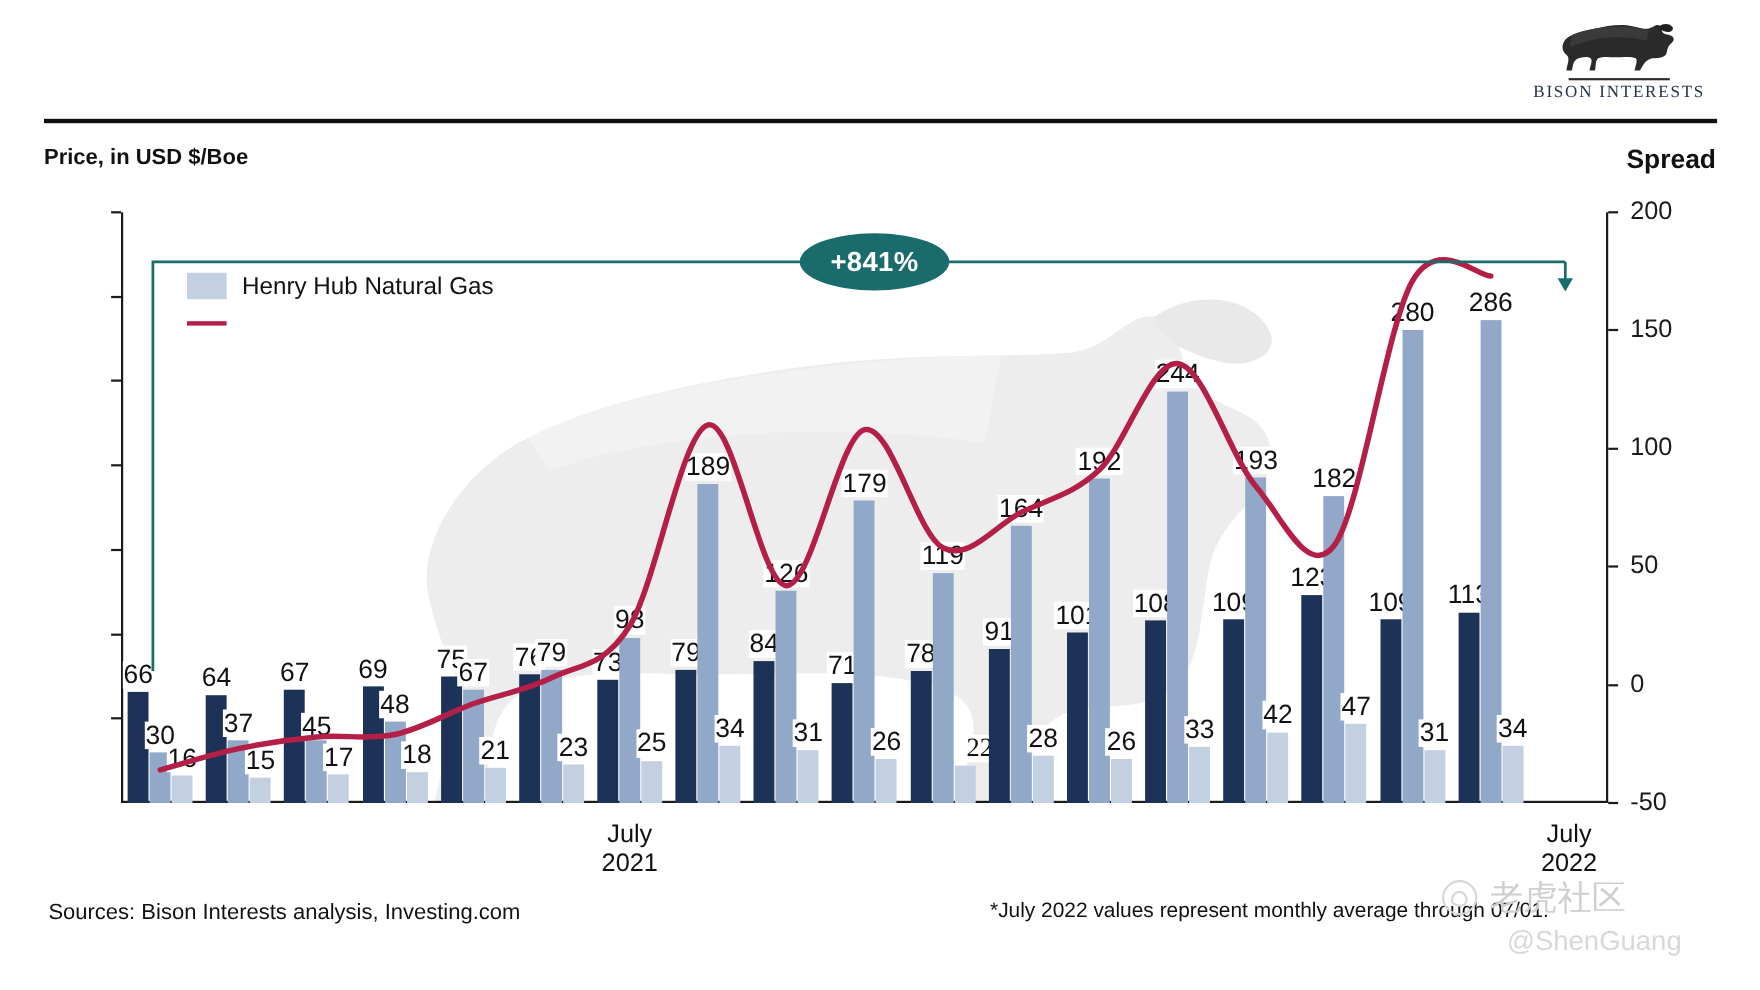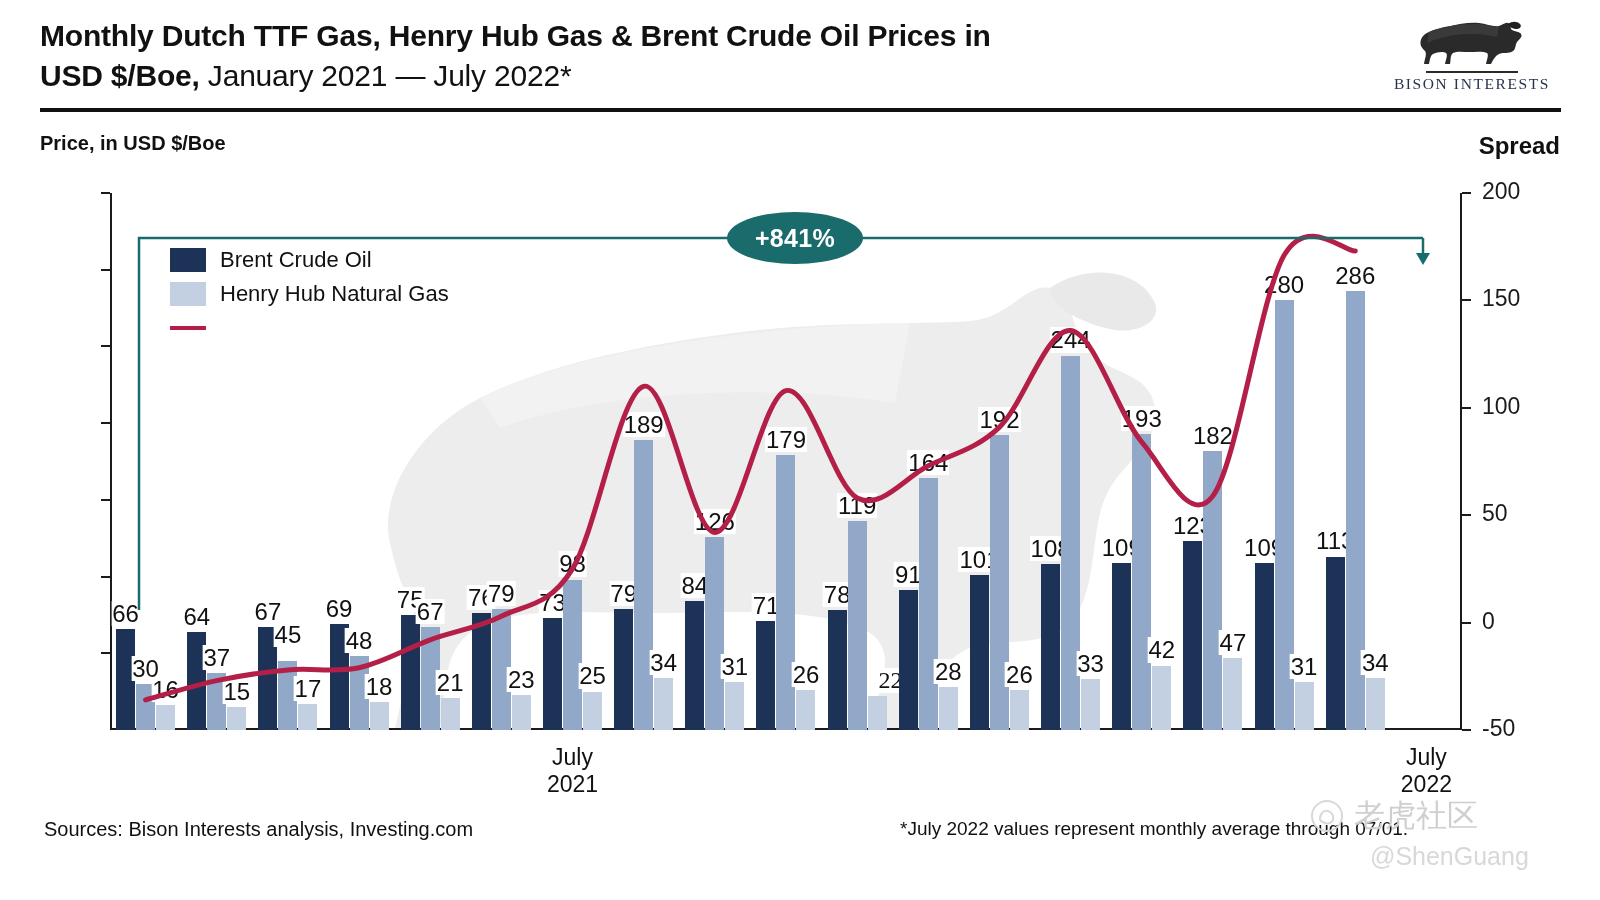--- a/index.html
+++ b/index.html
@@ -137,24 +137,20 @@
   }
   #wm2 {
     position:absolute; left:1370px; top:842px;
     color:#d8d8d8; font-size:25px;
   }
 </style>
 </head>
 <body>
 
 <div id="header">
-  <div id="title-block">
-    <span class="t-bold">Monthly Dutch TTF Gas, Henry Hub Gas &amp; Brent Crude Oil Prices in</span><br>
-    <span class="t-bold">USD $/Boe,</span><span class="t-reg"> January 2021 — July 2022*</span>
-  </div>
 
   <div id="logo">
     <svg width="118" height="58" viewBox="0 0 118 58">
       <path d="M8 34 C6 28,10 22,16 20 C22 17,30 16,38 14 C46 12,56 10,66 11
                C74 12,80 15,86 14 C90 13,92 10,95 11 C98 12,97 16,99 18
                C102 20,106 19,108 22 C110 25,106 27,104 30 C102 33,103 37,100 39
                C96 42,90 40,86 42 C82 44,80 48,78 52 L73 52 C74 47,76 43,74 41
                C70 39,62 40,56 40 C50 40,44 39,40 41 C37 43,38 48,37 52 L32 52
                C33 47,35 43,33 41 C30 39,24 40,20 42 C17 44,17 48,16 52 L11 52
                C12 46,14 42,12 39 C10 37,9 36,8 34 Z" fill="#2a2a2a"></path>
@@ -222,21 +218,21 @@
         <div class="vlab" style="left: 15.5789px; bottom: 101.194px;">64</div>
         <div class="bar ttf" style="left: 26.0789px; width: 19px; height: 56.7686px;"></div>
         <div class="vlab" style="left: 35.5789px; bottom: 59.7686px;">37</div>
         <div class="bar hh" style="left: 46.0789px; width: 19px; height: 23.0143px;"></div>
         <div class="vlab" style="left: 55.5789px; bottom: 26.0143px;">15</div>
       </div>
       <div class="group" style="left: 142.316px; width: 71.1579px;">
         <div class="bar brent" style="left: 6.07895px; width: 19px; height: 102.797px;"></div>
         <div class="vlab" style="left: 15.5789px; bottom: 105.797px;">67</div>
         <div class="bar ttf" style="left: 26.0789px; width: 19px; height: 69.0429px;"></div>
-        <div class="vlab" style="left: 35.5789px; bottom: 83px;">45</div>
+        <div class="vlab" style="left: 35.5789px; bottom: 57px;">45</div>
         <div class="bar hh" style="left: 46.0789px; width: 19px; height: 26.0829px;"></div>
         <div class="vlab" style="left: 55.5789px; bottom: 29.0829px;">17</div>
       </div>
       <div class="group" style="left: 213.474px; width: 71.1579px;">
         <div class="bar brent" style="left: 6.07895px; width: 19px; height: 105.866px;"></div>
         <div class="vlab" style="left: 15.5789px; bottom: 108.866px;">69</div>
         <div class="bar ttf" style="left: 26.0789px; width: 19px; height: 73.6457px;"></div>
         <div class="vlab" style="left: 35.5789px; bottom: 76.6457px;">48</div>
         <div class="bar hh" style="left: 46.0789px; width: 19px; height: 27.6171px;"></div>
         <div class="vlab" style="left: 55.5789px; bottom: 30.6171px;">18</div>
@@ -361,24 +357,20 @@
         <div class="bar hh" style="left: 46.0789px; width: 19px;"></div>
         <div class="vlab" style="left: 55.5789px;"></div>
       </div>
     </div>
 
   <svg id="spread-svg" viewBox="0 0 1352 537" preserveAspectRatio="none">
     <path id="spread-path" fill="none" stroke="#b41f48" stroke-width="5" stroke-linecap="round" stroke-linejoin="round" d="M35.6 506.9 C47.4 503.7,83.0 492.6,106.7 487.6 C130.5 482.6,154.2 479.0,177.9 476.9 C201.6 474.7,225.3 479.7,249.1 474.7 C272.8 469.7,296.5 455.4,320.2 446.8 C343.9 438.2,367.6 435.0,391.4 423.2 C415.1 411.3,438.8 414.2,462.5 375.9 C486.2 337.6,510.0 199.4,533.7 193.3 C557.4 187.2,581.1 338.7,604.8 339.4 C628.6 340.1,652.3 203.3,676.0 197.6 C699.7 191.9,723.4 292.5,747.2 305.0 C770.9 317.5,794.6 284.6,818.3 272.8 C842.0 261.0,865.8 256.7,889.5 234.1 C913.2 211.6,936.9 135.0,960.6 137.5 C984.4 140.0,1008.1 221.6,1031.8 249.2 C1055.5 276.7,1079.2 334.0,1102.9 302.9 C1126.7 271.7,1150.4 103.1,1174.1 62.3 C1197.8 21.5,1233.4 58.7,1245.3 58.0"></path>
   </svg>
 
   <div id="legend">
-    <div class="row">
-      <span class="sw" style="background:#1c3256"></span>
-      <span>Brent Crude Oil</span>
-    </div>
     <div class="row">
       <span class="sw" style="background:#c3d0e2"></span>
       <span>Henry Hub Natural Gas</span>
     </div>
     <div class="row">
       <span class="ln"></span>
     </div>
   </div>
 
   <svg id="ann-svg" viewBox="0 0 1352 537" preserveAspectRatio="none">

